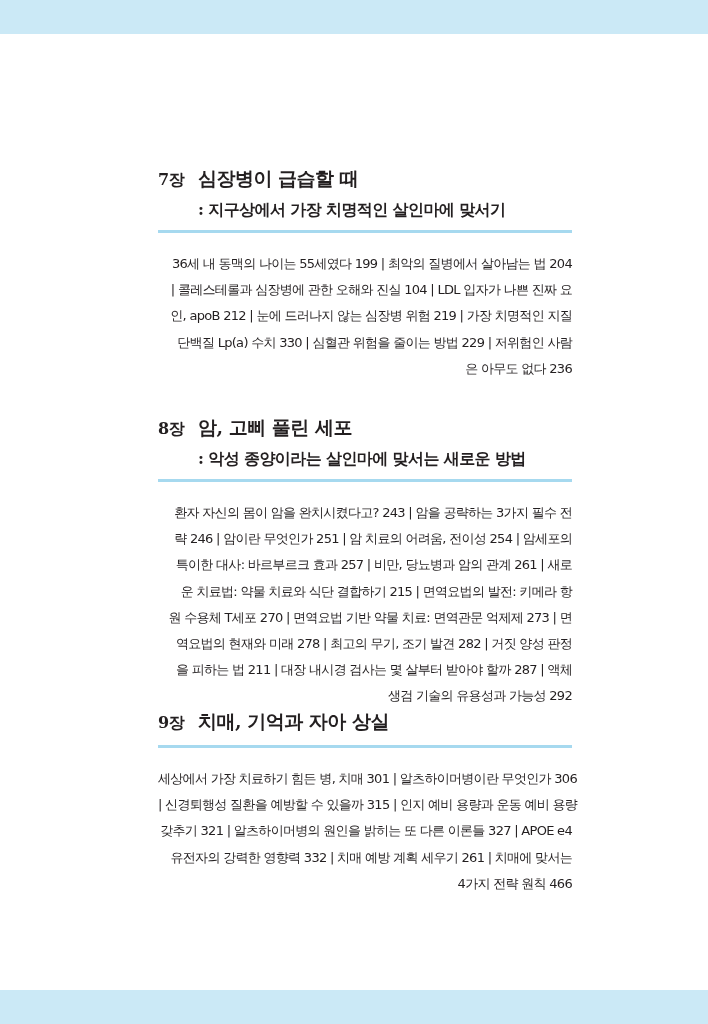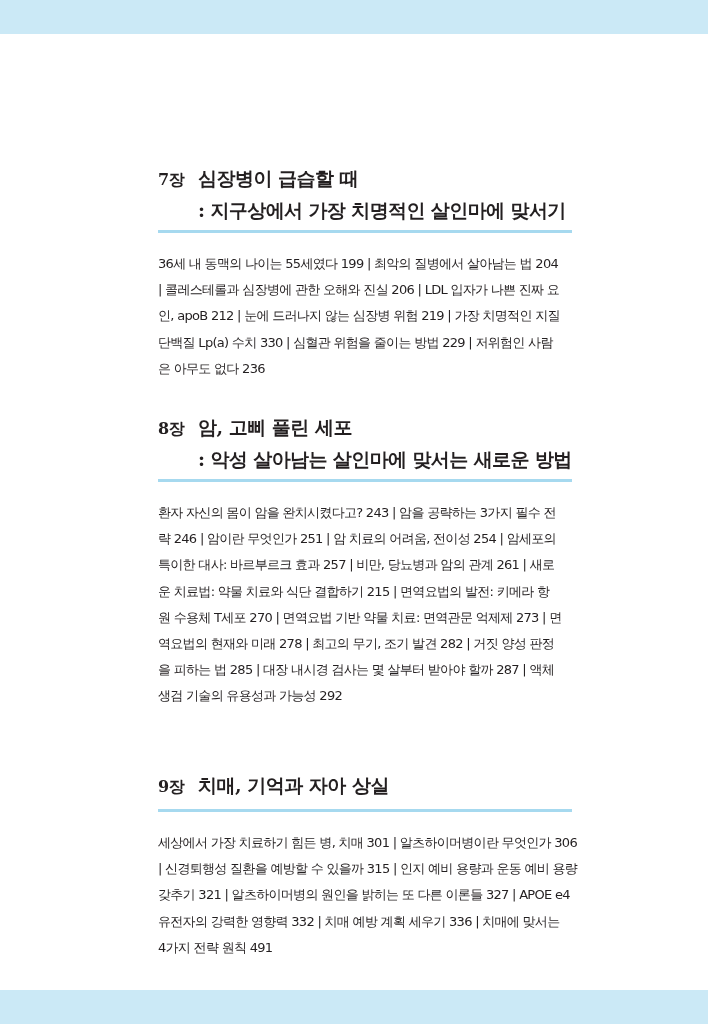--- a/index.html
+++ b/index.html
@@ -33,21 +33,21 @@
       font-size: 19px;
       line-height: 26px;
       letter-spacing: -0.5px;
       color: #231f20;
     }
     .ch-num { width: 40px; flex: none; font-size: 16px; }
     .ch-title { white-space: nowrap; margin-top: 40px; }
     .ch-sub {
       font-family: "DejaVu Serif", serif;
       font-weight: bold;
-      font-size: 19px;
+      font-size: 16px;
       line-height: 22px;
       margin-top: 6px;
       padding-left: 40px;
       letter-spacing: -0.6px;
       white-space: nowrap;
       color: #231f20;
     }
     .ch-rule {
       height: 3px;
       background: #a6d9ef;
@@ -57,70 +57,70 @@
     .toc-body {
       margin-top: 18px;
       font-family: "DejaVu Sans", sans-serif;
       font-size: 13px;
       line-height: 26.2px;
       letter-spacing: -0.7px;
       color: #231f20;
       word-break: keep-all;
       text-align: justify;
     }
-    .toc-body .line { display: block; white-space: nowrap; text-align: left; }
+    .toc-body .line { display: block; white-space: nowrap; text-align: right; }
   </style>
 </head>
 <body>
 
 <div class="band-top"></div>
 
 <section class="chapter" style="top:125px;">
   <div class="ch-title-row">
     <span class="ch-num">7장</span>
     <span class="ch-title">심장병이 급습할 때</span>
   </div>
   <div class="ch-sub">: 지구상에서 가장 치명적인 살인마에 맞서기</div>
   <div class="ch-rule"></div>
   <div class="toc-body">
     <span class="line">36세 내 동맥의 나이는 55세였다 199 | 최악의 질병에서 살아남는 법 204</span>
-    <span class="line">| 콜레스테롤과 심장병에 관한 오해와 진실 206 | LDL 입자가 나쁜 진짜 요</span>
+    <span class="line">| 콜레스테롤과 심장병에 관한 오해와 진실 104 | LDL 입자가 나쁜 진짜 요</span>
     <span class="line">인, apoB 212 | 눈에 드러나지 않는 심장병 위험 219 | 가장 치명적인 지질</span>
     <span class="line">단백질 Lp(a) 수치 330 | 심혈관 위험을 줄이는 방법 229 | 저위험인 사람</span>
     <span class="line">은 아무도 없다 236</span>
   </div>
 </section>
 
 <section class="chapter" style="top:374px;">
   <div class="ch-title-row">
     <span class="ch-num">8장</span>
     <span class="ch-title">암, 고삐 풀린 세포</span>
   </div>
-  <div class="ch-sub">: 악성 살아남는 살인마에 맞서는 새로운 방법</div>
+  <div class="ch-sub">: 악성 종양이라는 살인마에 맞서는 새로운 방법</div>
   <div class="ch-rule"></div>
   <div class="toc-body">
     <span class="line">환자 자신의 몸이 암을 완치시켰다고? 243 | 암을 공략하는 3가지 필수 전</span>
     <span class="line">략 246 | 암이란 무엇인가 251 | 암 치료의 어려움, 전이성 254 | 암세포의</span>
     <span class="line">특이한 대사: 바르부르크 효과 257 | 비만, 당뇨병과 암의 관계 261 | 새로</span>
     <span class="line">운 치료법: 약물 치료와 식단 결합하기 215 | 면역요법의 발전: 키메라 항</span>
     <span class="line">원 수용체 T세포 270 | 면역요법 기반 약물 치료: 면역관문 억제제 273 | 면</span>
     <span class="line">역요법의 현재와 미래 278 | 최고의 무기, 조기 발견 282 | 거짓 양성 판정</span>
-    <span class="line">을 피하는 법 285 | 대장 내시경 검사는 몇 살부터 받아야 할까 287 | 액체</span>
+    <span class="line">을 피하는 법 211 | 대장 내시경 검사는 몇 살부터 받아야 할까 287 | 액체</span>
     <span class="line">생검 기술의 유용성과 가능성 292</span>
   </div>
 </section>
 
-<section class="chapter" style="top:732px;">
+<section class="chapter" style="top:668px;">
   <div class="ch-title-row">
     <span class="ch-num">9장</span>
     <span class="ch-title">치매, 기억과 자아 상실</span>
   </div>
   <div class="ch-rule"></div>
   <div class="toc-body">
     <span class="line">세상에서 가장 치료하기 힘든 병, 치매 301 | 알츠하이머병이란 무엇인가 306</span>
     <span class="line">| 신경퇴행성 질환을 예방할 수 있을까 315 | 인지 예비 용량과 운동 예비 용량</span>
     <span class="line">갖추기 321 | 알츠하이머병의 원인을 밝히는 또 다른 이론들 327 | APOE e4</span>
-    <span class="line">유전자의 강력한 영향력 332 | 치매 예방 계획 세우기 336 | 치매에 맞서는</span>
-    <span class="line">4가지 전략 원칙 491</span>
+    <span class="line">유전자의 강력한 영향력 332 | 치매 예방 계획 세우기 261 | 치매에 맞서는</span>
+    <span class="line">4가지 전략 원칙 466</span>
   </div>
 </section>
 
 <div class="band-bottom"></div>
 
 </body></html>

